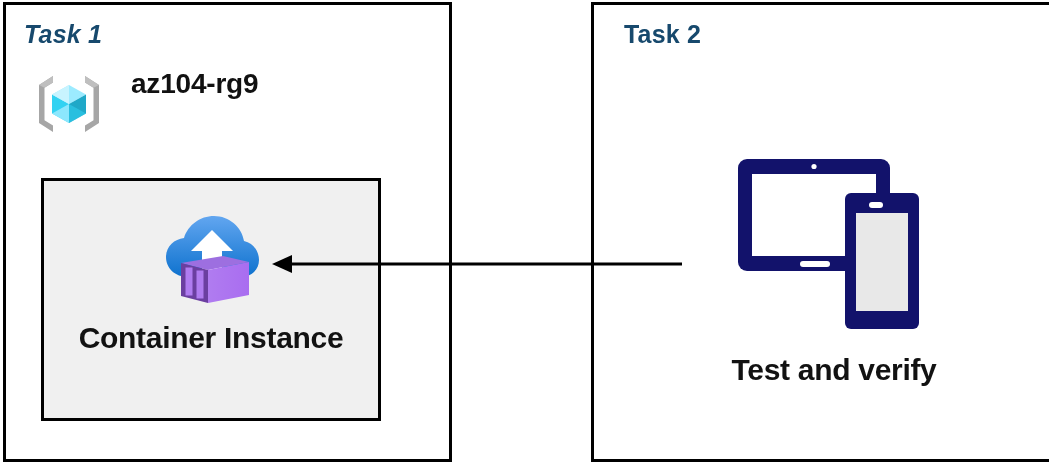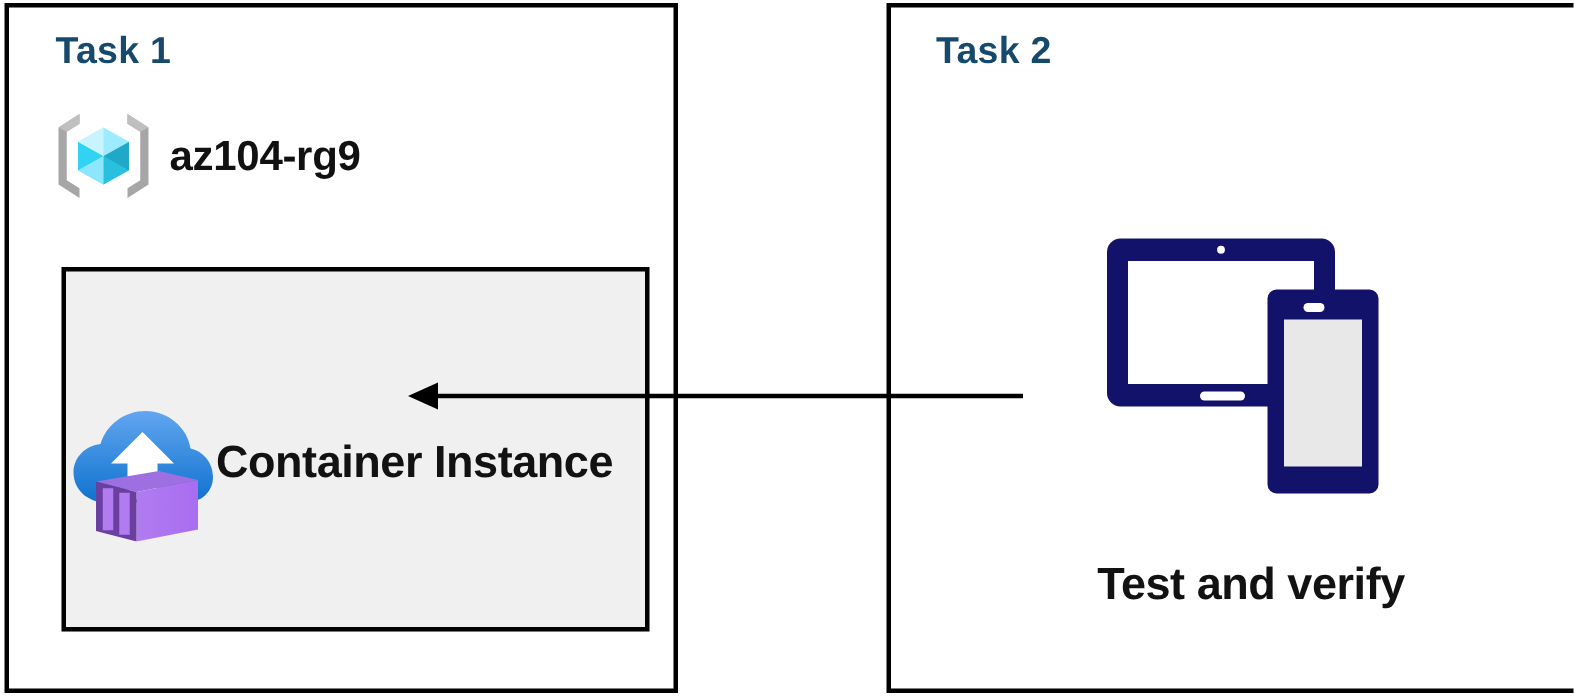--- a/index.html
+++ b/index.html
@@ -43,53 +43,52 @@
   }
 
   .panel-title {
     position: absolute;
     font-size: 25px;
     font-weight: bold;
     color: #17496D;
     letter-spacing: 0.2px;
     white-space: nowrap;
   }
-  #title-task1 { left: 31px; top: 15px; }
+  #title-task1 { left: 18px; top: 15px; font-style: italic; }
   #title-task2 { left: 30px; top: 15px; }
 
   
   #rg-row {
     position: absolute;
     left: 27px;
     top: 63px;
     display: flex;
-    align-items: center;
-    gap: 8px;
+    gap: 26px;
   }
   #rg-icon { width: 72px; height: 72px; display: block; }
   #rg-label {
     font-size: 28px;
     font-weight: bold;
     color: #111111;
     white-space: nowrap;
     letter-spacing: -0.2px;
   }
 
   
   #aci-box {
     position: absolute;
     box-sizing: border-box;
     left: 35px;
     top: 173px;
-    width: 392px;
+    width: 340px;
     height: 243px;
     background: #F0F0F0;
     border: 3px solid #000000;
     display: flex;
-    flex-direction: row;
+    flex-direction: column;
     align-items: center;
     justify-content: flex-start;
   }
   #aci-icon {
     width: 100px;
     height: 100px;
     display: block;
     margin-top: 22px;
   }
   #aci-label {
@@ -103,21 +102,20 @@
 
   
   #devices-wrap {
     position: absolute;
     left: 120px;
     top: 150px;
     width: 240px;
     display: flex;
     flex-direction: column;
     align-items: center;
-    gap: 20px;
   }
   #devices-icon {
     width: 198px;
     height: 180px;
     display: block;
   }
   #devices-label {
     margin-top: 18px;
     font-size: 30px;
     font-weight: bold;

